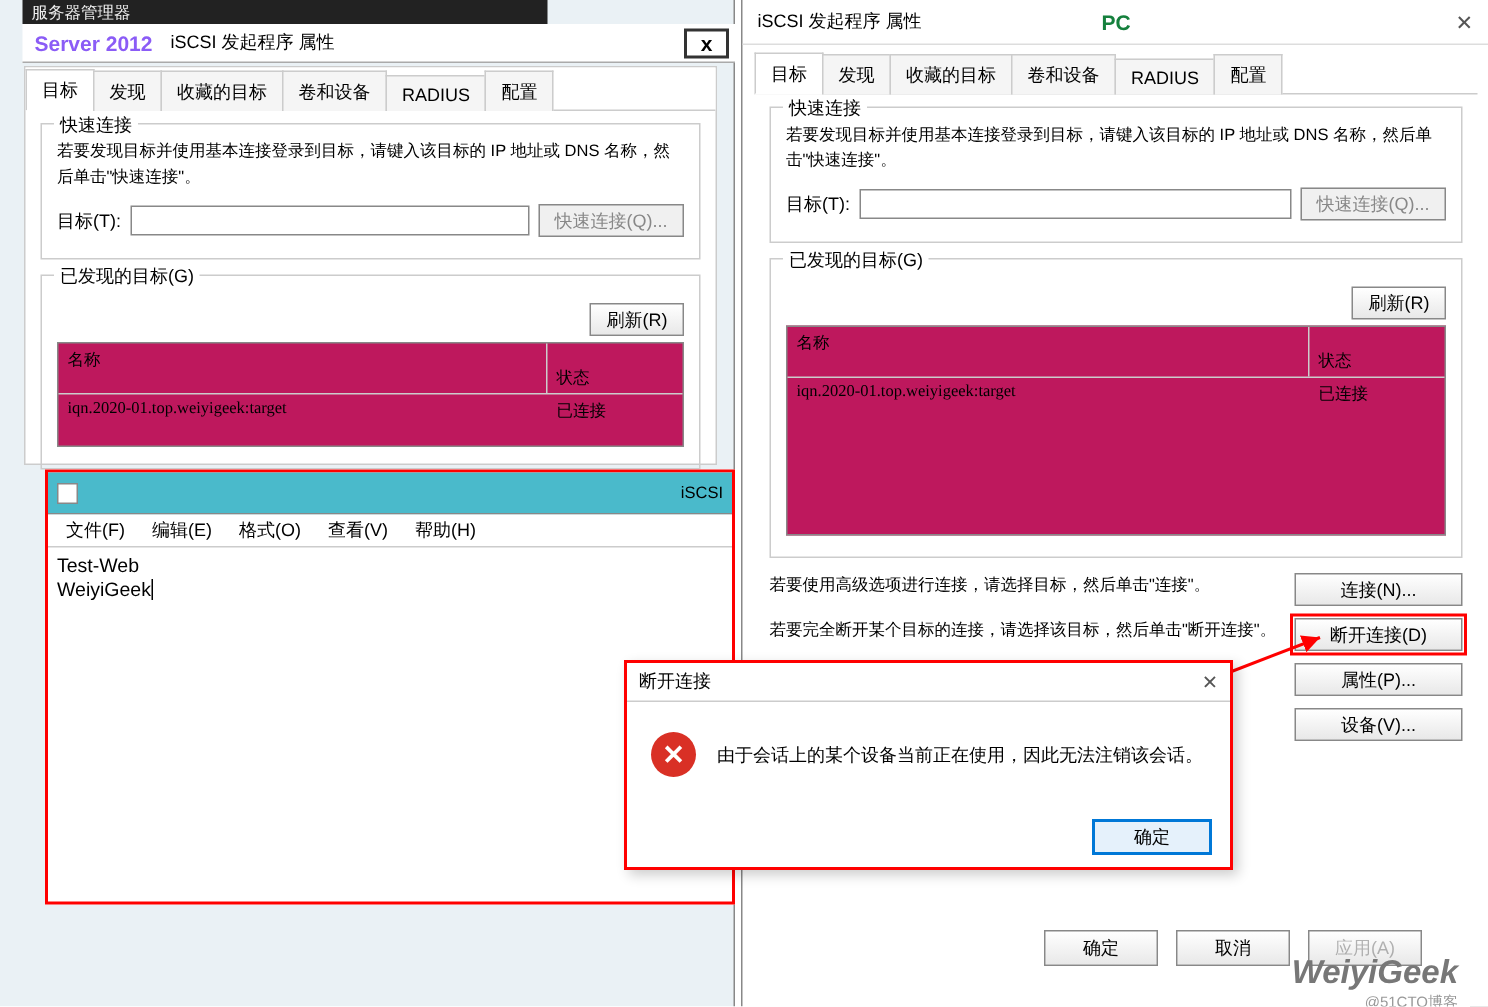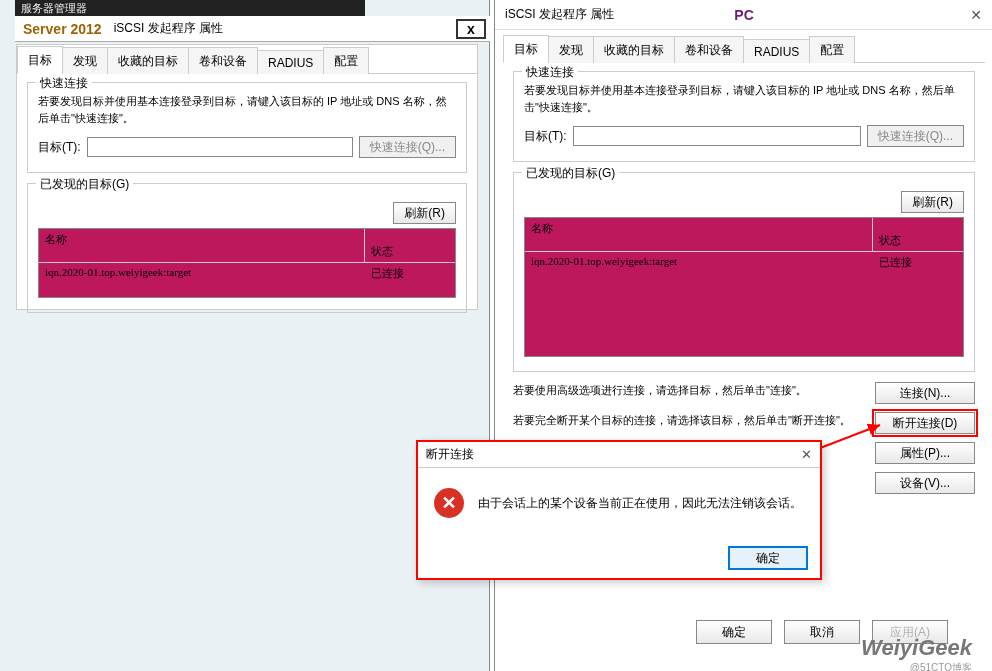--- a/index.html
+++ b/index.html
@@ -1,21 +1,21 @@
 <!DOCTYPE html>
 <html><head>
 <meta charset="utf-8">
 <style>
 * { box-sizing: border-box; font-family: "Microsoft YaHei", SimSun, Arial, sans-serif; }
 body { margin: 0; width: 992px; height: 671px; background: #fff; position: relative; font-size: 12px; overflow: hidden; }
 .bg-stripe { position: absolute; top: 0; right: 0; width: 12px; height: 671px; background: #888; }
 .dark-bar { position: absolute; left: 15px; top: 0; width: 350px; height: 16px; background: #222; color: #eee; padding: 1px 6px; font-size: 11px; }
 .left-panel { position: absolute; left: 0; top: 0; width: 490px; height: 671px; background: #eaf1f5; border-right: 1px solid #888; }
 .left-title { position: absolute; left: 15px; top: 16px; width: 475px; height: 26px; background: #fff; border-bottom: 1px solid #aaa; display: flex; align-items: center; padding-left: 8px; }
-.server-label { color: #a16207; font-weight: bold; margin-right: 12px; font-size: 14px; text-align: center; }
+.server-label { color: #8b5cf6; font-weight: bold; margin-right: 12px; font-size: 14px; text-align: center; }
 .title-text { font-size: 12px; color: #000; }
 .close-x { margin-left: auto; width: 30px; height: 20px; border: 2px solid #333; text-align: center; font-weight: bold; font-size: 14px; line-height: 16px; margin-right: 4px; }
 .inner-box { position: absolute; left: 16px; top: 44px; width: 462px; background: #fff; border: 1px solid #ccc; padding: 0; }
 .tabs { display: flex; border-bottom: 1px solid #ccc; background: #fff; align-items: flex-end; }
 .tab { padding: 5px 10px 4px; border: 1px solid #ccc; border-bottom: none; margin-right: -1px; font-size: 12px; cursor: pointer; background: #f5f5f5; position: relative; top: 1px; }
 .tab.active { background: #fff; border-bottom: 1px solid #fff; }
 .tab-content { padding: 8px 10px; }
 .group-box { border: 1px solid #ccc; padding: 10px 10px 14px; margin-bottom: 10px; position: relative; }
 .group-title { position: absolute; top: -8px; left: 8px; background: #fff; padding: 0 4px; font-size: 12px; }
 .desc { font-size: 11px; line-height: 1.5; margin-bottom: 10px; }
@@ -38,28 +38,28 @@
 .notepad { position: absolute; left: 30px; top: 313px; width: 460px; height: 290px; border: 2px solid #f00; background: #fff; }
 .notepad-title { height: 28px; background: linear-gradient(#5cc, #3bb); background: #4abacb; border-bottom: 1px solid #888; display: flex; align-items: center; padding: 0 6px; color: #000; font-size: 11px; }
 .np-icon { width: 14px; height: 14px; background: #fff; border: 1px solid #888; margin-right: 6px; }
 .notepad-menu { height: 22px; background: #fff; border-bottom: 1px solid #ccc; display: flex; align-items: center; padding: 0 4px; gap: 2px; font-size: 12px; }
 .notepad-menu span { padding: 2px 8px; }
 .notepad-body { padding: 4px 6px; font-family: SimSun, monospace; font-size: 13px; white-space: pre; }
 .cursor-bar { display: inline-block; border-right: 1px solid #000; height: 14px; vertical-align: middle; }
 
 .right-panel { position: absolute; left: 494px; top: 0; width: 498px; height: 671px; background: #fff; border-left: 1px solid #888; }
 .right-title { height: 30px; border-bottom: 1px solid #ddd; display: flex; align-items: center; padding: 0 10px; font-size: 12px; }
-.pc-label { color: #701a75; font-weight: bold; margin-left: 120px; font-size: 14px; }
+.pc-label { color: #15803d; font-weight: bold; margin-left: 120px; font-size: 14px; }
 .r-close { margin-left: auto; font-size: 14px; color: #555; }
 .right-inner { position: absolute; left: 8px; top: 34px; width: 482px; background: #fff; padding: 0; }
 .r-tabs { display: flex; border-bottom: 1px solid #ccc; }
 .r-tab-content { padding: 8px 10px; }
 .conn-row { display: flex; align-items: flex-start; margin-bottom: 8px; }
 .conn-row .desc { flex: 1; margin-right: 10px; margin-bottom: 0; }
-.side-btn { width: 100px; height: 22px; border: 1px solid #888; background: linear-gradient(#fff,#e8e8e8); font-size: 12px; }
+.side-btn { width: 112px; height: 22px; border: 1px solid #888; background: linear-gradient(#fff,#e8e8e8); font-size: 12px; }
 .side-btn.red-outline { outline: 2px solid #f00; outline-offset: 1px; }
 .right-list { min-height: 140px; }
 
 .dialog { position: absolute; left: 416px; top: 440px; width: 406px; border: 2px solid #f00; background: #fff; z-index: 50; box-shadow: 3px 3px 8px rgba(0,0,0,.2); }
 .dlg-title { height: 26px; border-bottom: 1px solid #ccc; display: flex; align-items: center; padding: 0 8px; font-size: 12px; }
 .dlg-close { margin-left: auto; color: #555; font-size: 13px; }
 .dlg-body { padding: 20px 16px; display: flex; align-items: center; }
 .err-icon { width: 30px; height: 30px; border-radius: 50%; background: #d93025; display: flex; align-items: center; justify-content: center; color: #fff; font-weight: bold; font-size: 18px; margin-right: 14px; flex-shrink: 0; }
 .dlg-text { font-size: 12px; text-align: center; }
 .dlg-foot { padding: 8px 12px; display: flex; justify-content: flex-end; }
@@ -116,20 +116,36 @@
           </div>
           <div class="list-row">
             <div>iqn.2020-01.top.weiyigeek:target</div>
             <div>已连接</div>
           </div>
         </div>
       </div>
     </div>
   </div>
 
+  <div class="notepad">
+    <div class="notepad-title">
+      <div class="np-icon"></div>
+      <span style="flex:1"></span>
+      <span>iSCSI</span>
+    </div>
+    <div class="notepad-menu">
+      <span>文件(F)</span>
+      <span>编辑(E)</span>
+      <span>格式(O)</span>
+      <span>查看(V)</span>
+      <span>帮助(H)</span>
+    </div>
+    <div class="notepad-body"><span>Test-Web</span>
+<span>WeiyiGeek</span><span class="cursor-bar"></span></div>
+  </div>
 </div>
 
 <div class="right-panel">
   <div class="right-title">
     <span>iSCSI 发起程序 属性</span>
     <span class="pc-label">PC</span>
     <span class="r-close">✕</span>
   </div>
   <div class="right-inner">
     <div class="r-tabs tabs">

